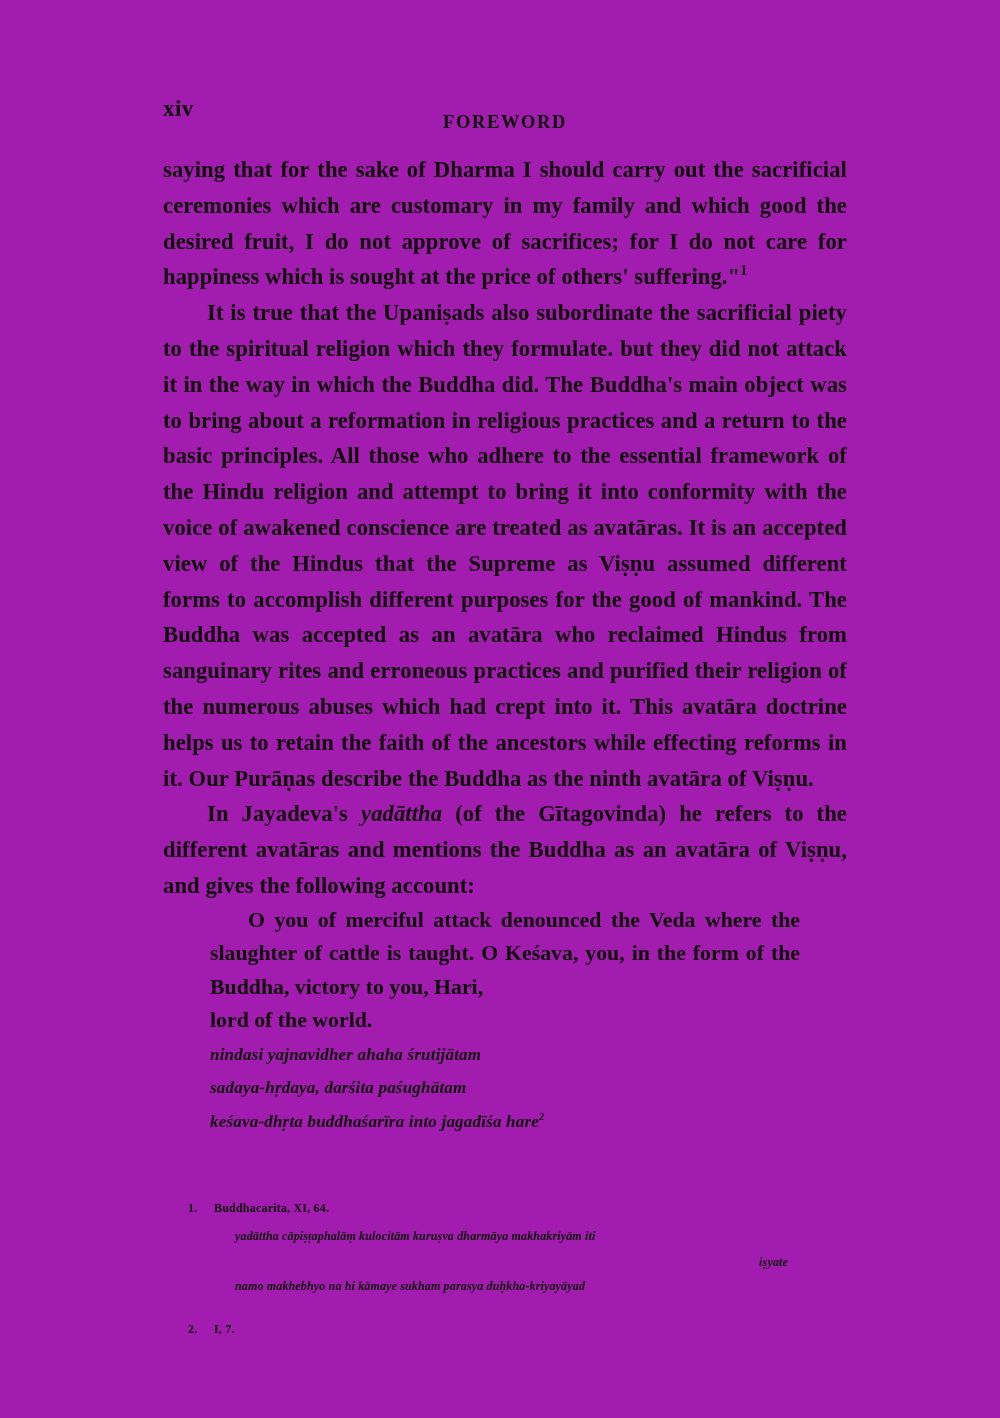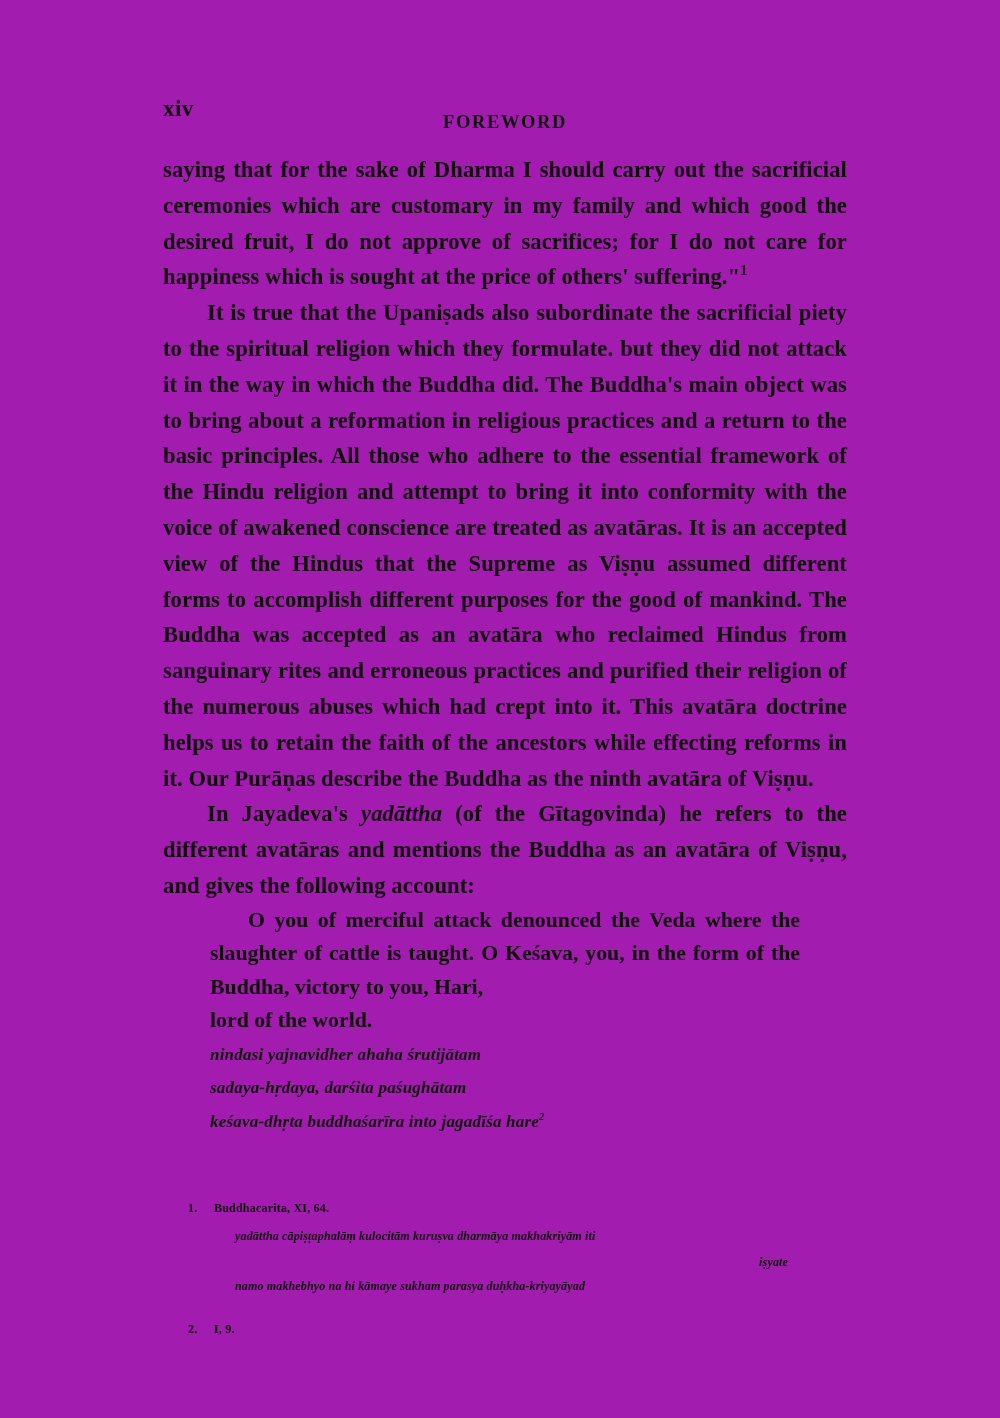--- a/index.html
+++ b/index.html
@@ -193,18 +193,18 @@
     <div class="fn-row">
       <span class="fn-num">1.</span><span>Buddhacarita, XI, 64.</span>
     </div>
     <div class="fn-sanskrit">
       <span class="sk-line">yadāttha cāpiṣṭaphalāṃ kulocitām kuruṣva dharmāya makhakriyām iti</span>
       <span class="sk-line tail">iṣyate</span>
       <span class="sk-line">namo makhebhyo na hi kāmaye sukham parasya duḥkha-kriyayāyad</span>
     </div>
 
     <div class="fn-row second">
-      <span class="fn-num">2.</span><span>I, 9.</span>
+      <span class="fn-num">2.</span><span>I, 7.</span>
     </div>
 
   </div>
 
 </div>
 
 </body></html>

